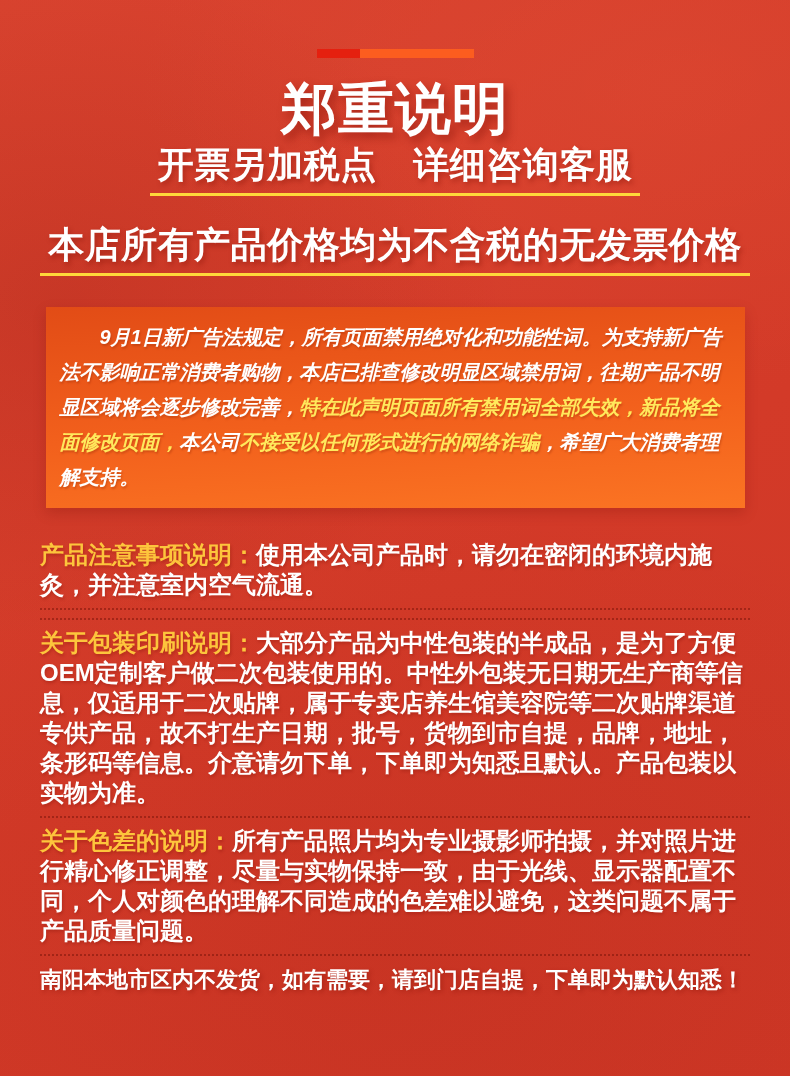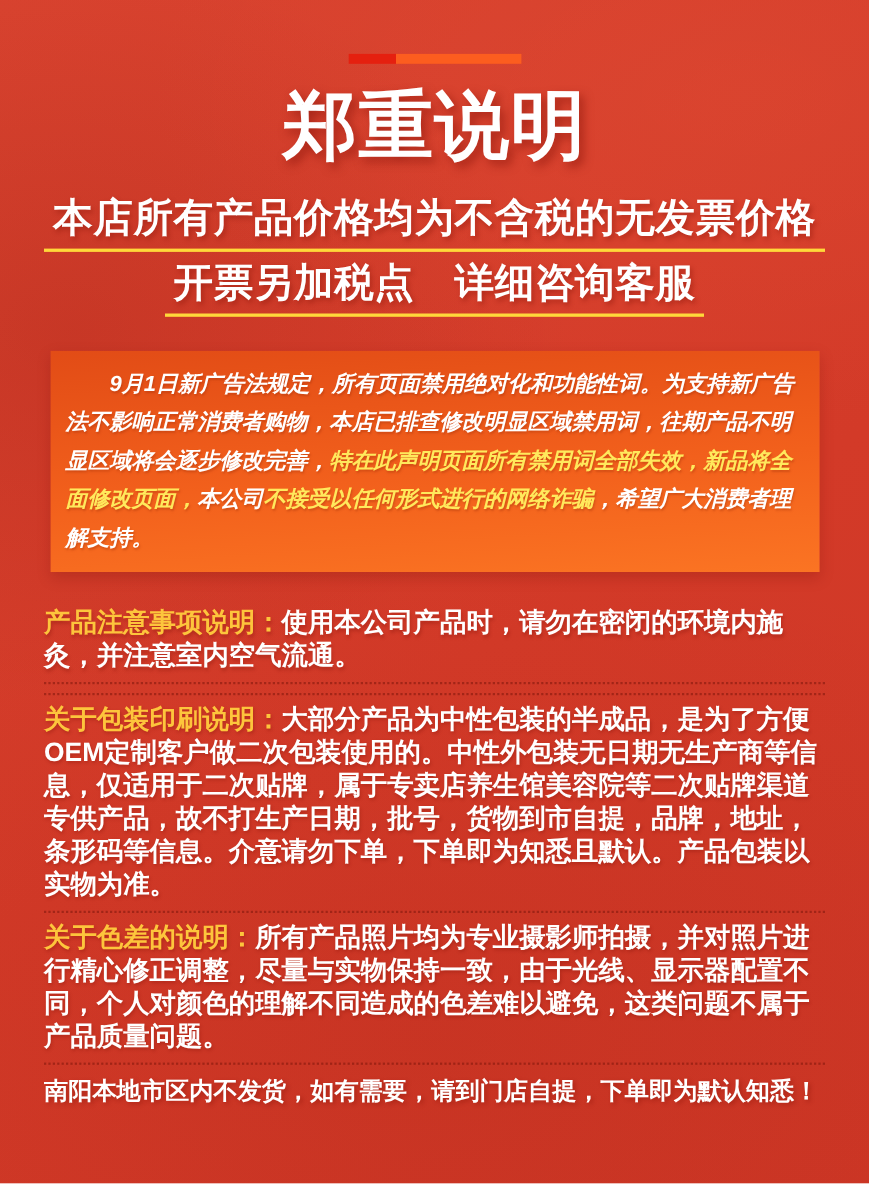--- a/index.html
+++ b/index.html
@@ -13,21 +13,21 @@
       radial-gradient(900px 500px at 85% 8%, rgba(255,120,80,.10), transparent 60%),
       radial-gradient(700px 520px at 8% 28%, rgba(120,12,5,.16), transparent 65%),
       radial-gradient(1000px 650px at 50% 88%, rgba(150,25,12,.14), transparent 72%),
       linear-gradient(150deg, #d9432f 0%, #d33a28 55%, #ce3726 100%);
   }
   .decor { padding-top: 49px; display: flex; justify-content: center; }
   .decor-left  { width: 43px;  height: 9px; background: var(--decor-left,  #e5200f); }
   .decor-right { width: 114px; height: 9px; background: var(--decor-right, #fc5d1f); }
   .title {
     margin: 22px 0 0; text-align: center;
-    font-size: 68px; line-height: 1.02; font-weight: 900; letter-spacing: 1px;
+    font-size: 56px; line-height: 1.02; font-weight: 900; letter-spacing: 1px;
     color: var(--text, #ffffff);
     text-shadow: 4px 5px 9px rgba(125,14,6,.5);
   }
   .sub { text-align: center; margin-top: 25px; }
   .sub.second { margin-top: 4px; }
   .underlined {
     display: inline-block; padding: 0 8px 3px;
     border-bottom: 3px solid var(--underline, #ffd83a);
     font-size: 36px; font-weight: 800; color: var(--text, #ffffff);
     white-space: pre; letter-spacing: 0.5px;
@@ -67,25 +67,25 @@
 
 <div class="stage">
 
   <div class="decor">
     <span class="decor-left"></span>
     <span class="decor-right"></span>
   </div>
 
   <h1 class="title">郑重说明</h1>
 
+  <div class="sub second">
+    <span class="underlined">开票另加税点　详细咨询客服</span>
+  </div>
   <div class="sub">
     <span class="underlined">本店所有产品价格均为不含税的无发票价格</span>
-  </div>
-  <div class="sub second">
-    <span class="underlined">开票另加税点　详细咨询客服</span>
   </div>
 
   <div class="notice">
     <p class="notice-p"><span class="seg-white">9月1日新广告法规定，所有页面禁用绝对化和功能性词。为支持新广告法不影响正常消费者购物，本店已排查修改明显区域禁用词，往期产品不明显区域将会逐步修改完善，</span><span class="seg-yellow">特在此声明页面所有禁用词全部失效，新品将全面修改页面，</span><span class="seg-white">本公司</span><span class="seg-yellow">不接受以任何形式进行的网络诈骗</span><span class="seg-white">，希望广大消费者理解支持。</span></p>
   </div>
 
   <div class="content">
 
     <p class="sec"><span class="sec-label">产品注意事项说明：</span><span class="sec-text">使用本公司产品时，请勿在密闭的环境内施灸，并注意室内空气流通。</span></p>
 

